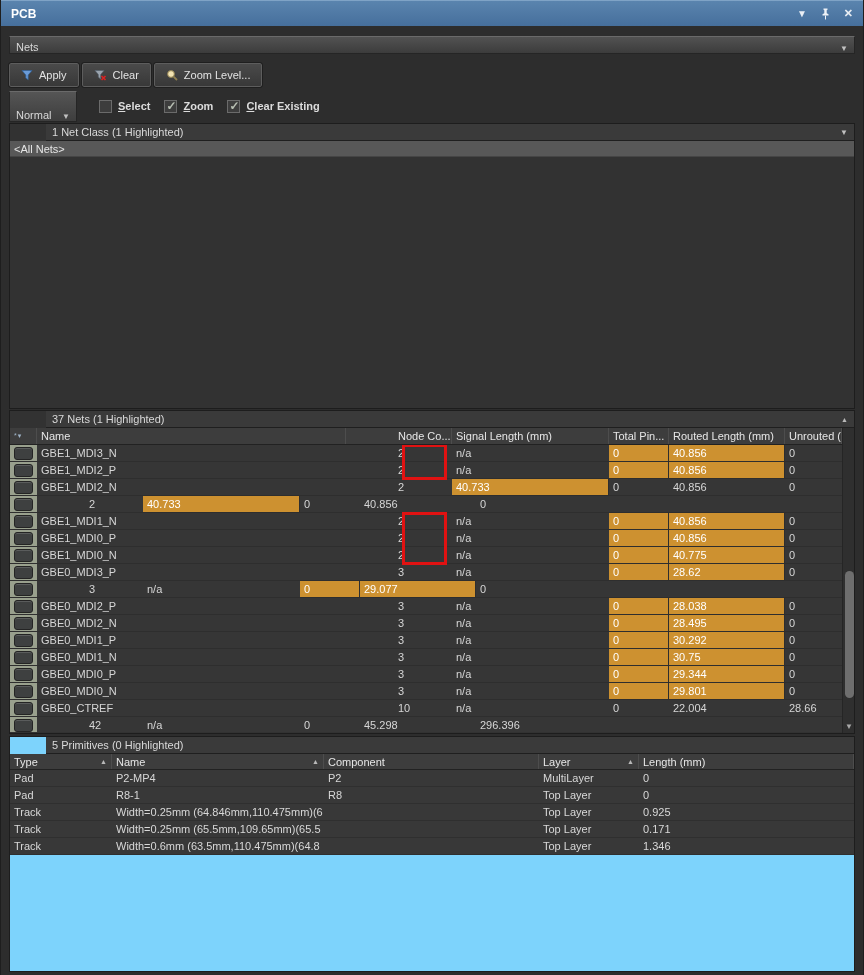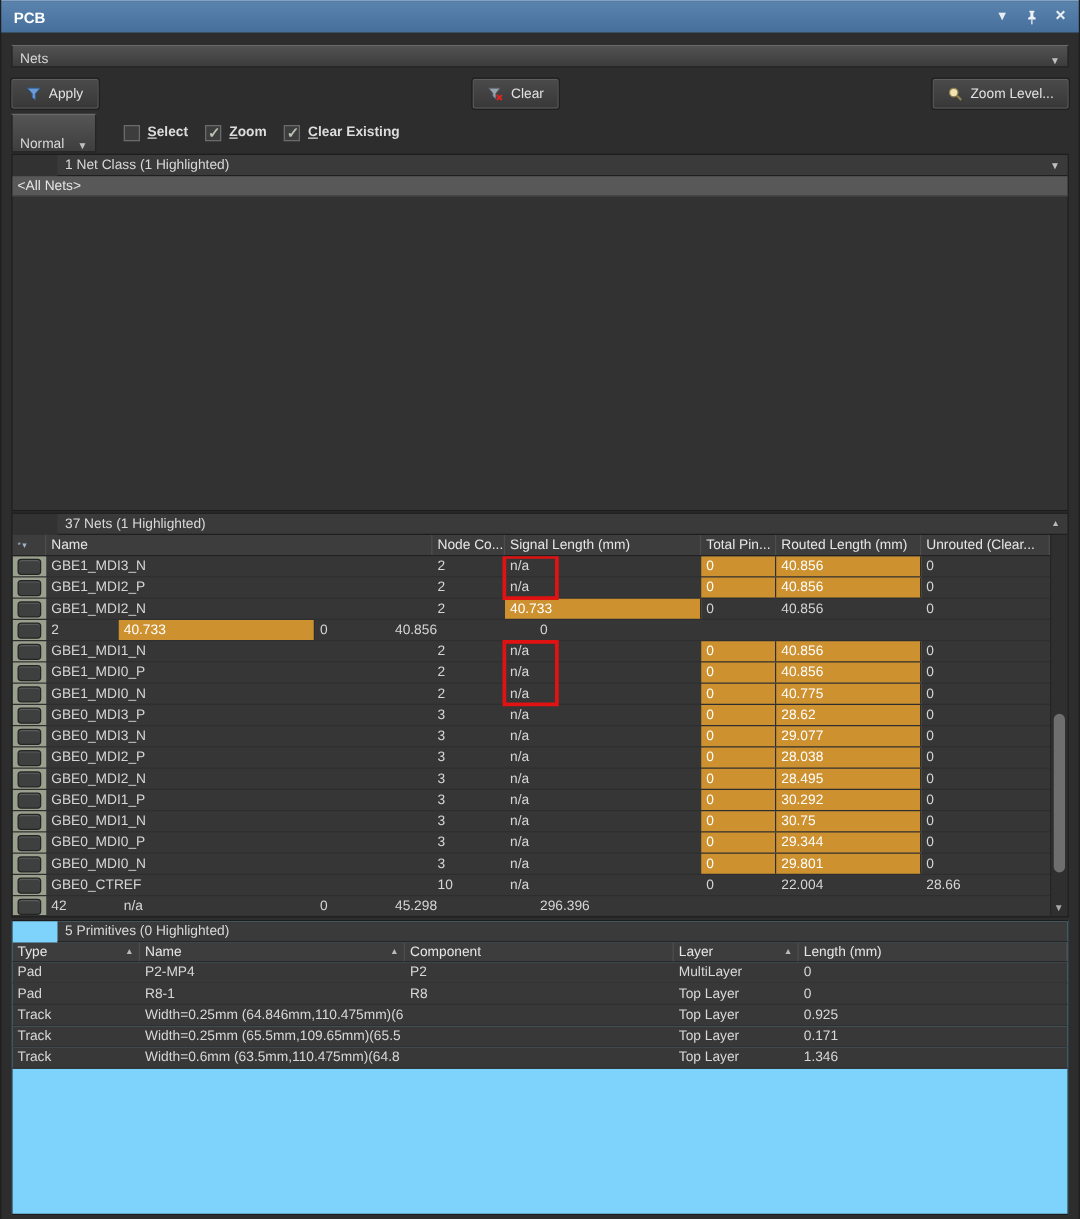--- a/index.html
+++ b/index.html
@@ -37,21 +37,21 @@
     height: 18px;
     display: flex; align-items: flex-end; justify-content: space-between;
     padding: 0 6px;
     color: #d8d8d8;
     cursor: pointer;
   }
   .nets-combo { margin-top: 10px; height: 18px; }
   .caret { font-size: 8px; color: #c0c0c0; }
 
   
-  .btnrow { margin-top: 9px; display: flex; gap: 13px; justify-content: space-between; }
+  .btnrow { margin-top: 9px; display: flex; gap: 3px; }
   .btn {
     background: linear-gradient(#4a4a4a, #383838);
     border: 1px solid #5d5d5d;
     outline: 1px solid #1f1f1f;
     border-radius: 2px;
     color: #e2e2e2;
     font-family: "Liberation Sans", sans-serif;
     font-size: 11px;
     height: 24px;
     display: flex; align-items: center; gap: 6px;
@@ -94,21 +94,21 @@
   .nc-item.selected { background: #585858; border-bottom: 1px solid #454545; }
 
   
   .nets-box { margin-top: 1px; height: 324px; overflow: hidden; }
   .nets-content { display: flex; height: 305px; }
   .nets-main { width: 832px; position: relative; }
   .thead { display: flex; background: #3d3d3d; border-bottom: 1px solid #222; height: 17px; color: #e6e6e6; }
   .thead .cell { border-right: 1px solid #4d4d4d; display: flex; align-items: center; padding: 0 4px; overflow: hidden; white-space: nowrap; }
   .c-swatch { width: 27px; }
   .c-name { width: 309px; }
-  .c-node { width: 58px; }
+  .c-node { width: 58px; margin-left: 48px; }
   .c-signal { width: 157px; }
   .c-total { width: 60px; }
   .c-routed { width: 116px; }
   .c-unrouted { flex: 1; }
   .sort-glyphs { font-size: 7px; color: #9fb4c8; letter-spacing: 1px; }
   .nets-rows { position: relative; height: 287px; overflow: hidden; }
   .nrow { display: flex; height: 17px; background: #363636; border-bottom: 1px solid #2e2e2e; cursor: pointer; }
   .nrow .cell { padding: 0 4px; line-height: 16px; overflow: hidden; white-space: nowrap; color: #d6d6d6; }
   .swatch-cell { background: #99a08d; display: flex; align-items: center; justify-content: center; padding: 0 !important; }
   .swatch {
@@ -333,21 +333,20 @@
                 <div class="cell c-node">3</div>
                 <div class="cell c-signal">n/a</div>
                 <div class="cell c-total orange">0</div>
                 <div class="cell c-routed orange">28.62</div>
                 <div class="cell c-unrouted">0</div>
               </div>
               <div class="nrow">
                 <div class="cell c-swatch swatch-cell">
                   <div class="swatch"></div>
                 </div>
-                <div class="cell c-name">GBE0_MDI3_N</div>
                 <div class="cell c-node">3</div>
                 <div class="cell c-signal">n/a</div>
                 <div class="cell c-total orange">0</div>
                 <div class="cell c-routed orange">29.077</div>
                 <div class="cell c-unrouted">0</div>
               </div>
               <div class="nrow">
                 <div class="cell c-swatch swatch-cell">
                   <div class="swatch"></div>
                 </div>

